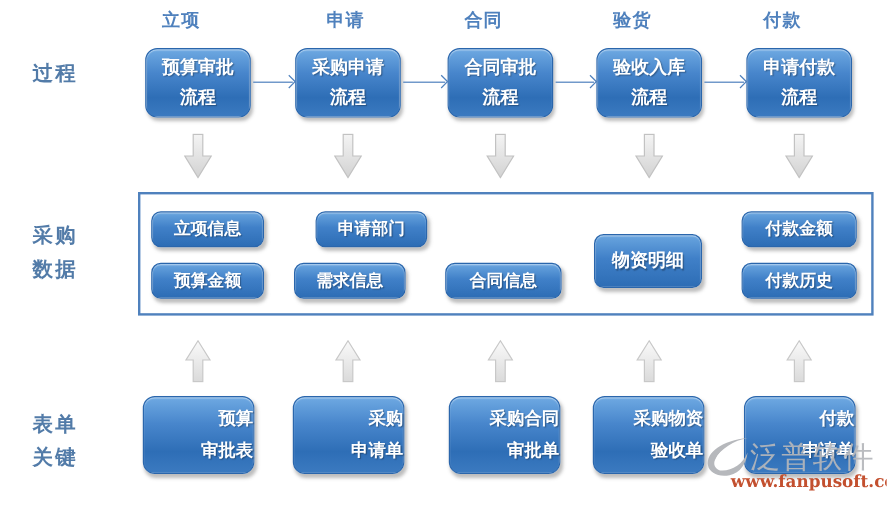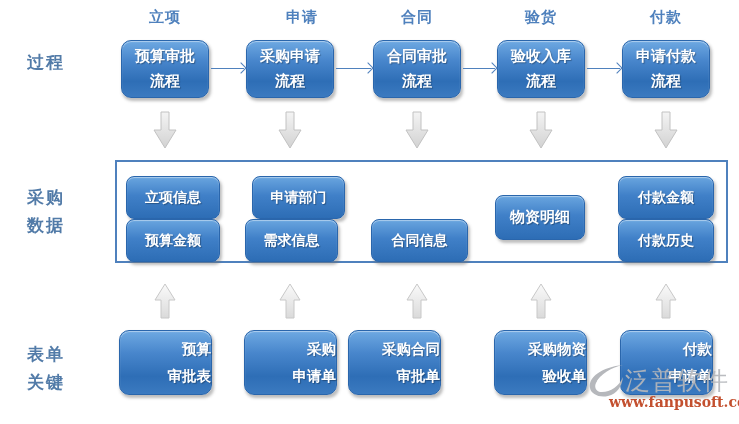--- a/index.html
+++ b/index.html
@@ -8,21 +8,21 @@
     font-family:"DejaVu Sans","Liberation Sans",sans-serif;
   }
   
   .rlabel{
     position:absolute;left:27px;width:62px;text-align:left;
     color:#527ba8;font-size:17px;font-weight:bold;line-height:28px;
     letter-spacing:2px;
   }
   
   .phead{
-    position:absolute;top:8px;width:60px;text-align:center;
+    position:absolute;top:8px;width:60px;
     color:#4f81bd;font-size:15px;font-weight:bold;letter-spacing:1px;
   }
   
   .pbox{
     position:absolute;top:40px;width:88px;height:58px;box-sizing:border-box;
     border:1px solid #2a66ac;border-radius:10px;
     background:linear-gradient(180deg,#6ea9e2 0%,#4886cc 35%,#2e6eb6 72%,#3b7ac0 100%);
     box-shadow:1.5px 2.5px 3px rgba(90,90,90,.40), inset 0 1px 1px rgba(255,255,255,.45);
     display:flex;flex-direction:column;align-items:center;justify-content:center;
     color:#ffffff;font-size:15px;font-weight:bold;line-height:25px;
@@ -38,21 +38,21 @@
   
   .darrow{position:absolute;top:111px;}
   .uarrow{position:absolute;top:283px;}
   
   .dcontainer{
     position:absolute;left:115px;top:160px;width:609px;height:99px;
     border:2px solid #4f81bd;background:#ffffff;
   }
   
   .pill{
-    position:absolute;height:43px;box-sizing:border-box;
+    position:absolute;height:30px;box-sizing:border-box;
     border:1px solid #2a66ac;border-radius:8px;
     background:linear-gradient(180deg,#69a5df 0%,#4080c8 45%,#2d6db5 100%);
     box-shadow:2px 3px 3px rgba(110,110,110,.45), inset 0 1px 1px rgba(255,255,255,.45);
     display:flex;align-items:center;justify-content:center;
     color:#ffffff;font-size:14px;font-weight:bold;
     text-shadow:1px 1px 1px rgba(0,0,0,.30);
   }
   .pill.tall{height:45px;font-size:15px;text-align:center;}
   .row1{top:176px;} .row2{top:219px;}
   
@@ -173,21 +173,21 @@
   <div class="darrow" style="left:654px">
     <svg width="24" height="38">
         <polygon points="8,1 16,1 16,19 23,19 12,37 1,19 8,19" fill="url(#gdown)" stroke="#c2c2c2" stroke-width="1"></polygon>
       </svg>
   </div>
 
   <div class="dcontainer"></div>
 
   <div class="pill row1" style="left:126px;width:94px">立项信息</div>
   <div class="pill row2" style="left:126px;width:94px">预算金额</div>
-  <div class="pill row1" style="left:252px;width:93px">申请部门</div>
+  <div class="pill row1" style="left:263px;width:93px">申请部门</div>
   <div class="pill row2" style="left:245px;width:93px">需求信息</div>
   <div class="pill row2" style="left:371px;width:97px">合同信息</div>
   <div class="pill tall" style="left:495px;top:195px;width:90px">物资明细</div>
   <div class="pill row1" style="left:618px;width:96px">付款金额</div>
   <div class="pill row2" style="left:618px;width:96px">付款历史</div>
 
   <div class="uarrow" style="left:154px">
     <svg width="22" height="36">
         <polygon points="11,1 21,17 15,17 15,35 7,35 7,17 1,17" fill="url(#gup)" stroke="#c8c8c8" stroke-width="1"></polygon>
       </svg>
@@ -214,21 +214,21 @@
   </div>
 
   <div class="fbox" style="left:119px">
     <span>预算</span>
     <span>审批表</span>
   </div>
   <div class="fbox" style="left:244px">
     <span>采购</span>
     <span>申请单</span>
   </div>
-  <div class="fbox" style="left:348px">
+  <div class="fbox" style="left:374px">
     <span>采购合同</span>
     <span>审批单</span>
   </div>
   <div class="fbox" style="left:494px">
     <span>采购物资</span>
     <span>验收单</span>
   </div>
   <div class="fbox" style="left:620px">
     <span>付款</span>
     <span>申请单</span>

